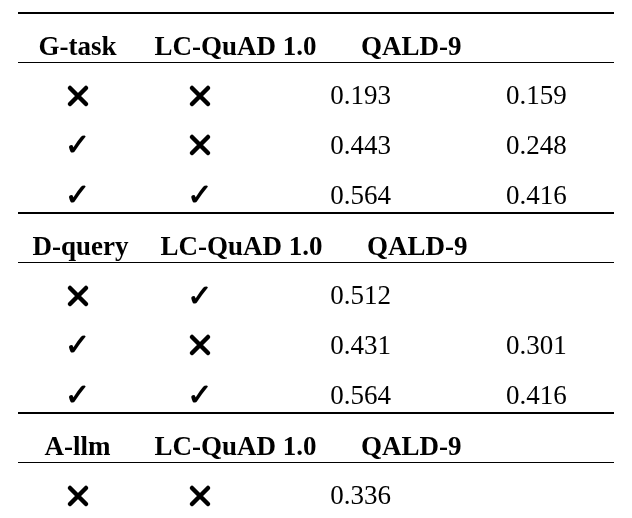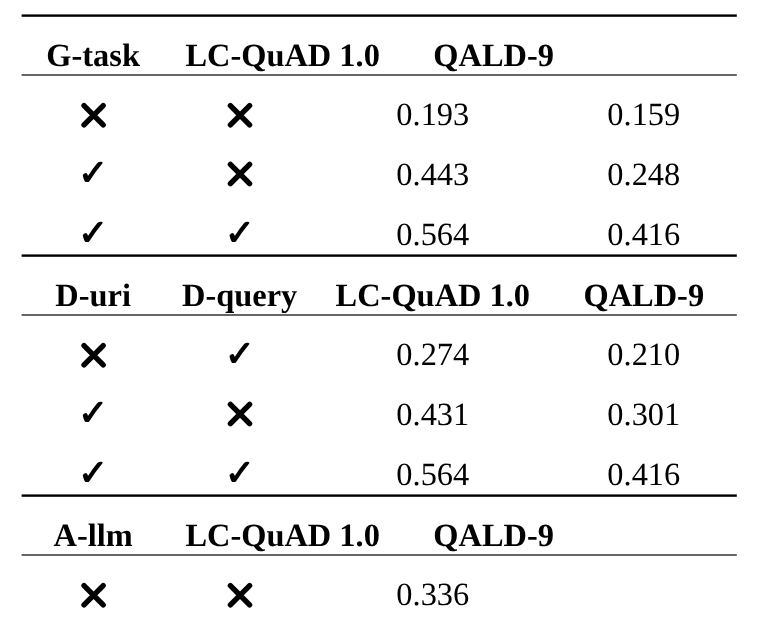--- a/index.html
+++ b/index.html
@@ -74,38 +74,36 @@
         <span class="check">✓</span>
       </div>
     <div class="c2">
         <span class="check">✓</span>
       </div>
     <div class="c3">0.564</div>
     <div class="c4">0.416</div>
   </div>
 
   <div class="row header-row rule-thick">
-    <div class="c1">D-uri</div>
     <div class="c2">D-query</div>
     <div class="c3">LC-QuAD 1.0</div>
     <div class="c4">QALD-9</div>
   </div>
   <div class="row rule-thin">
     <div class="c1">
         <span class="cross">
           <svg viewBox="0 0 24 24">
             <path d="M4 4 L20 20 M20 4 L4 20" stroke="#000" stroke-width="4.5" stroke-linecap="round" fill="none"></path>
           </svg>
         </span>
       </div>
     <div class="c2">
         <span class="check">✓</span>
       </div>
-    <div class="c3">0.274</div>
-    <div class="c4">0.210</div>
+    <div class="c3">0.512</div>
   </div>
   <div class="row">
     <div class="c1">
         <span class="check">✓</span>
       </div>
     <div class="c2">
         <span class="cross">
           <svg viewBox="0 0 24 24">
             <path d="M4 4 L20 20 M20 4 L4 20" stroke="#000" stroke-width="4.5" stroke-linecap="round" fill="none"></path>
           </svg>

